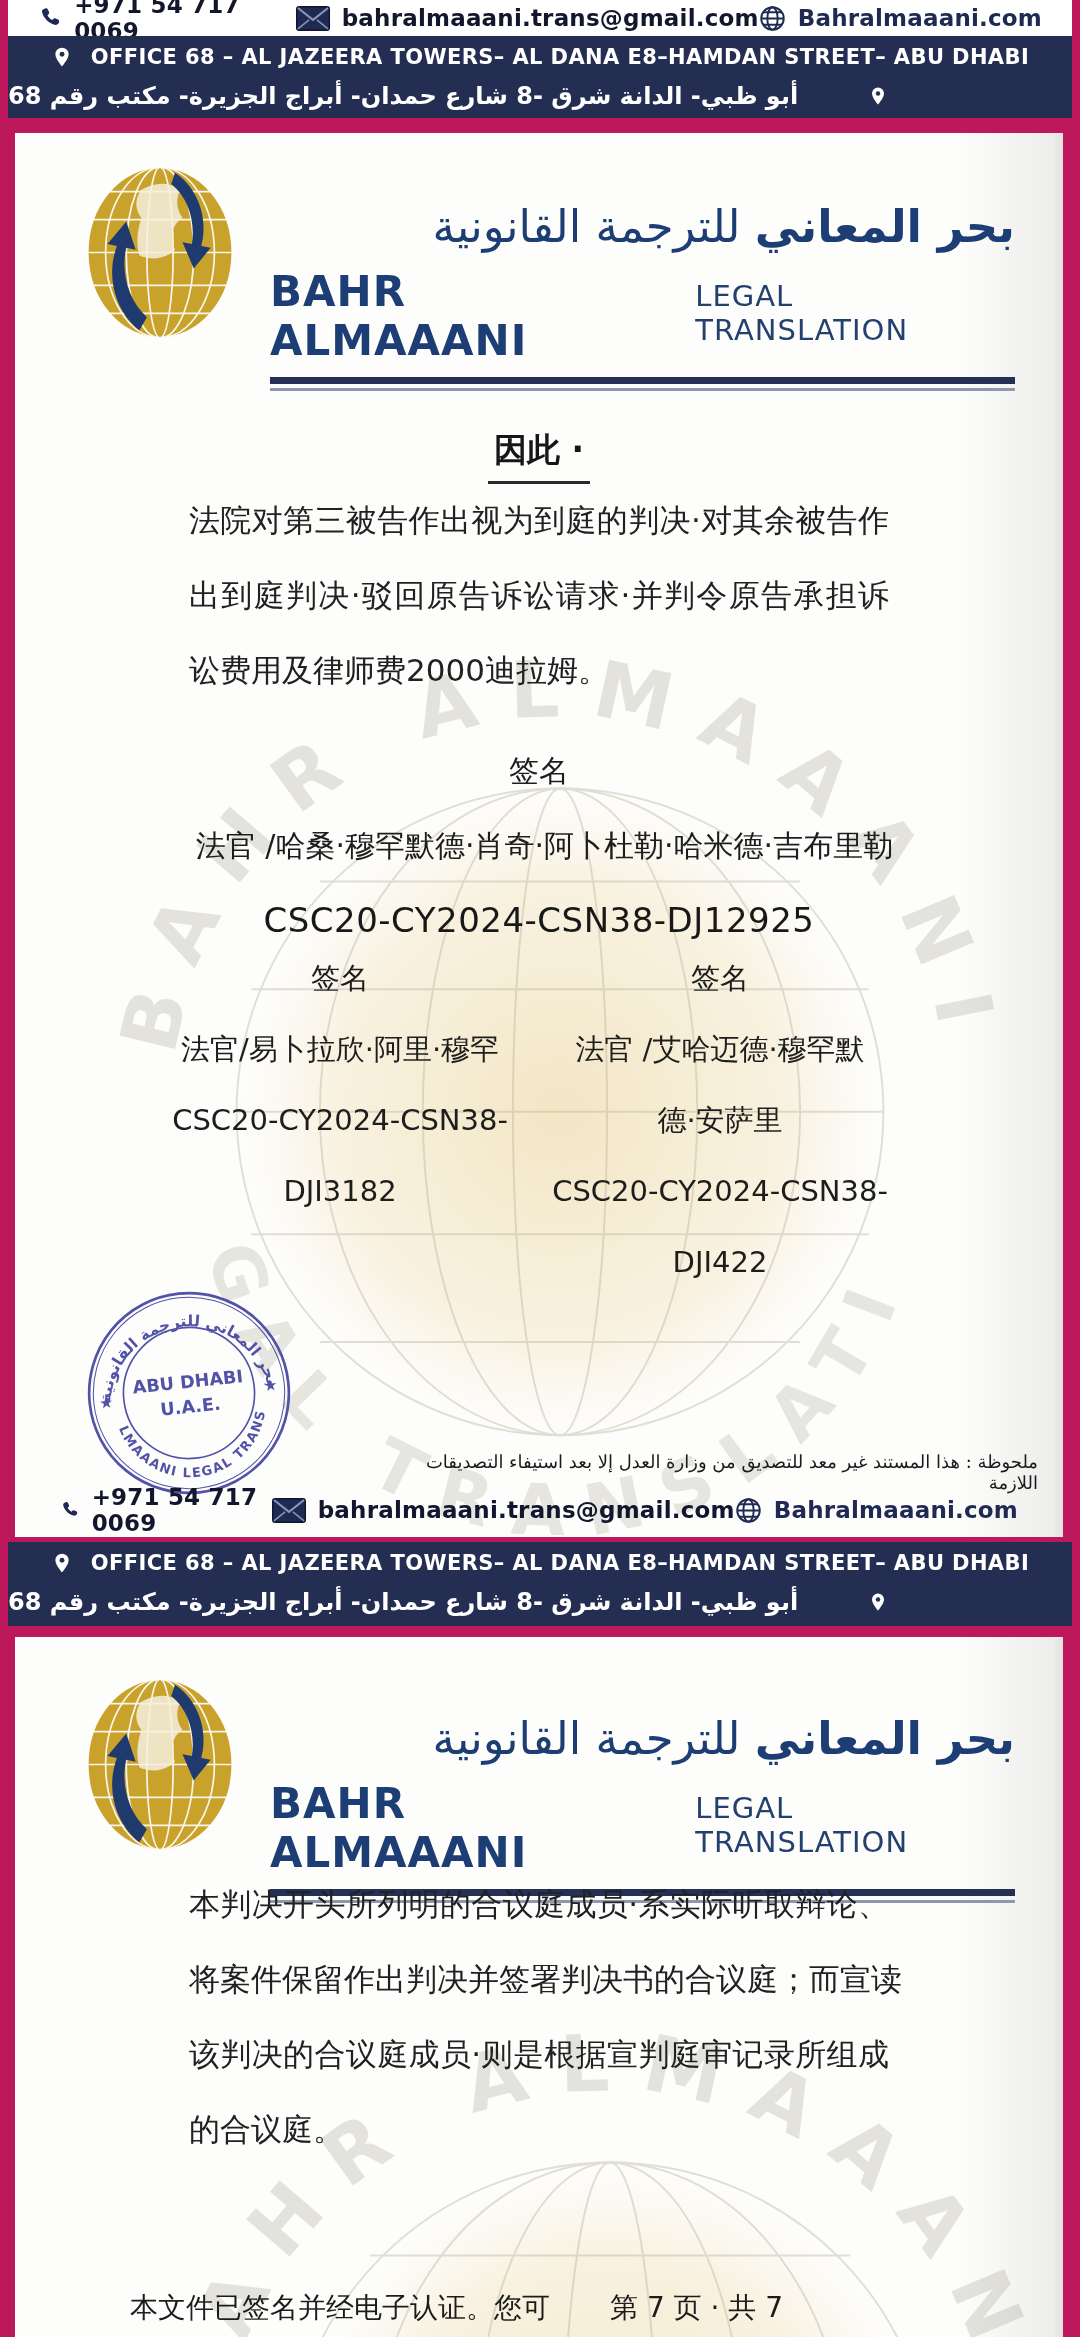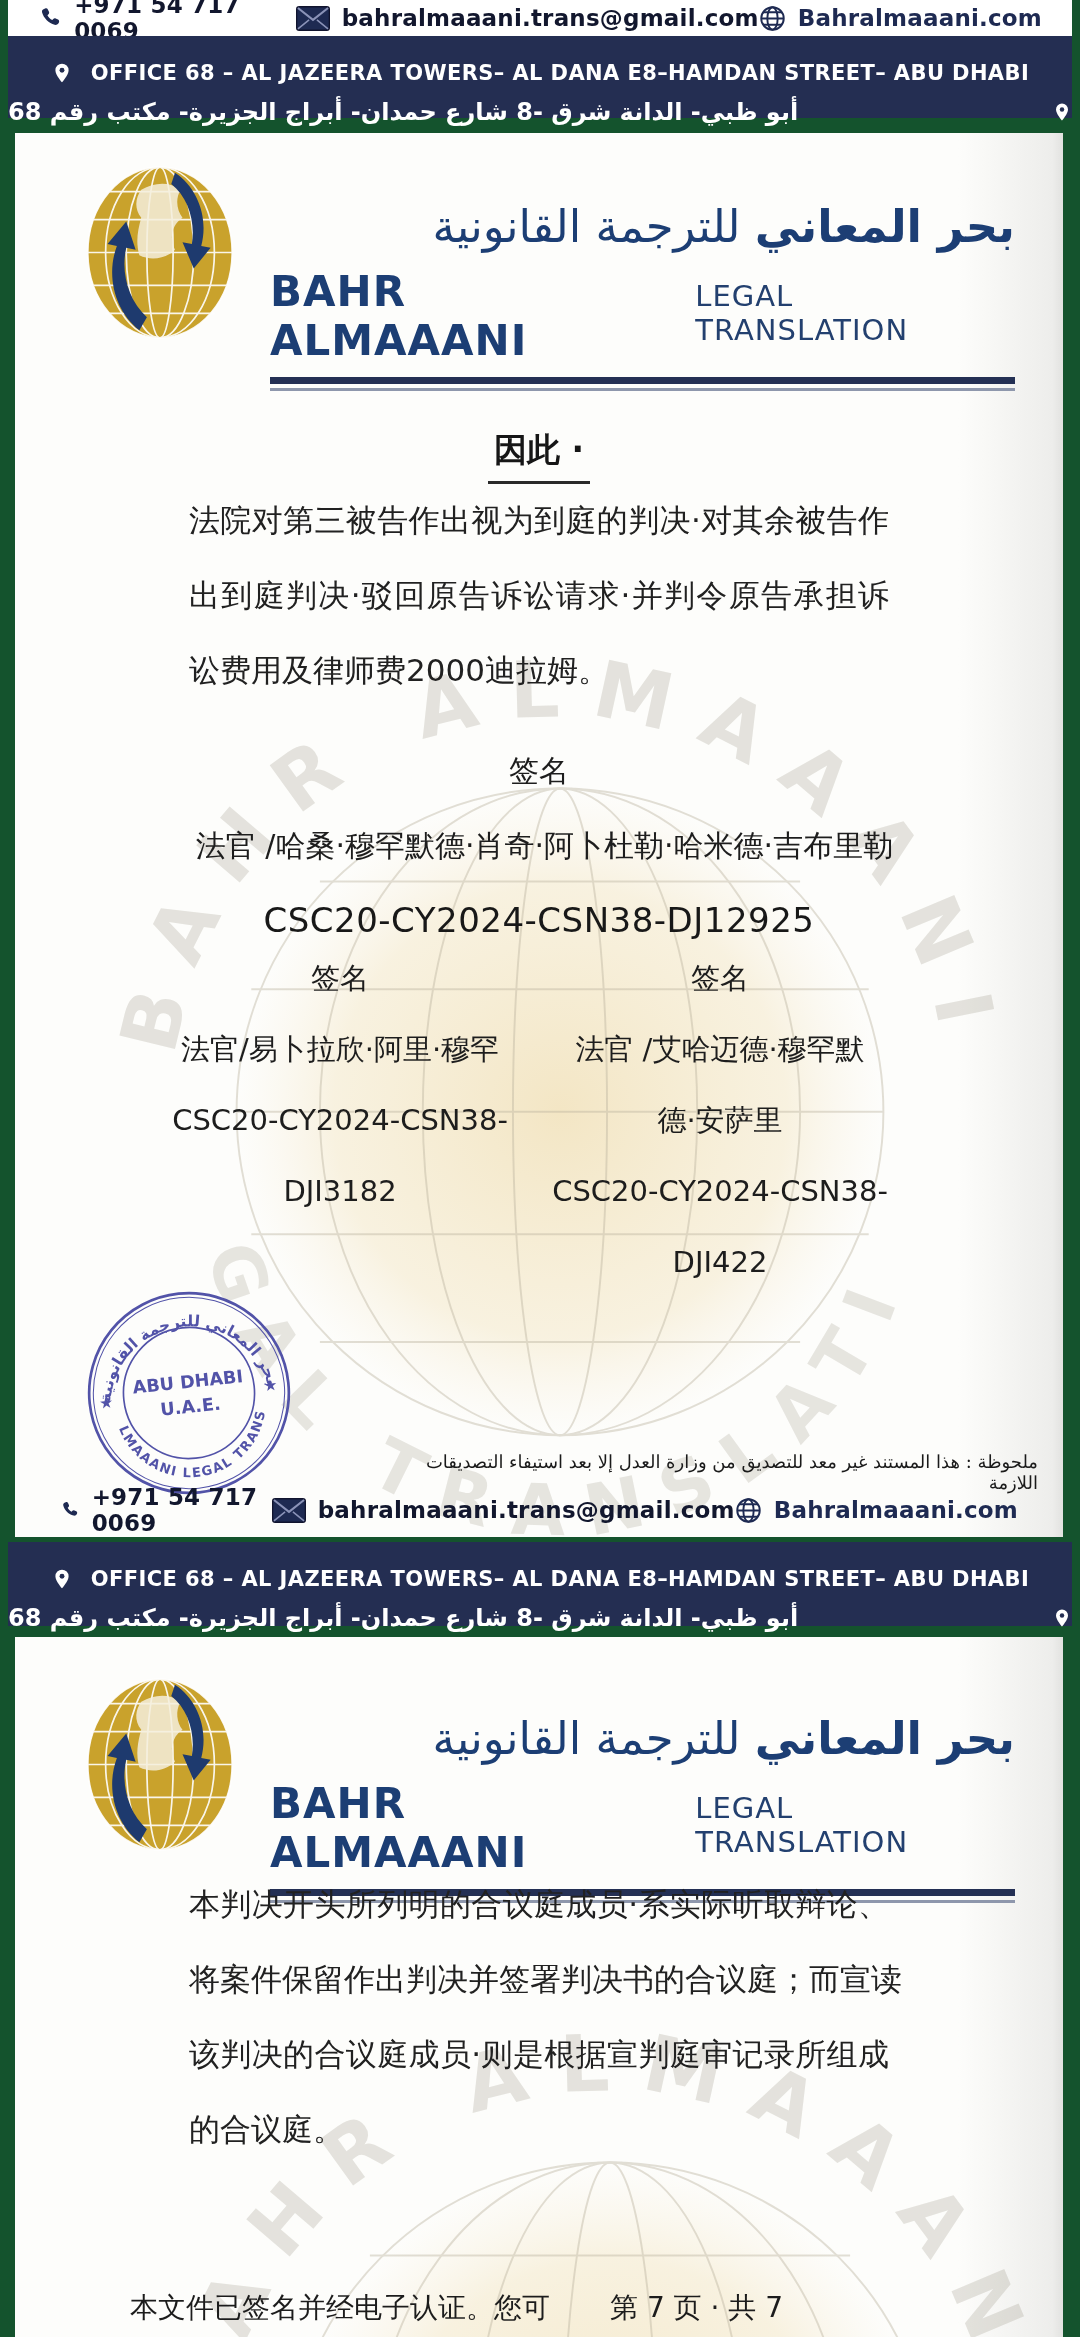--- a/index.html
+++ b/index.html
@@ -1,34 +1,34 @@
 <!DOCTYPE html>
 <html><head>
 <meta charset="utf-8">
 <style>
   html,body{margin:0;padding:0;background:#060606;}
-  .screen{position:relative;width:1080px;height:2337px;background:#14532d;overflow:hidden;
+  .screen{position:relative;width:1080px;height:2337px;background:#be185d;overflow:hidden;
           font-family:"DejaVu Sans",sans-serif;}
 
   
   .strip-top{position:absolute;left:8px;top:0;width:1064px;height:36px;background:#ffffff;}
   .contact-row{display:flex;align-items:center;justify-content:space-between;height:100%;
                padding:0 30px;box-sizing:border-box;}
   .contact-group{display:flex;align-items:center;gap:12px;}
   .contact-group svg{display:block;}
   .contact-text{font-size:23px;font-weight:bold;color:#12172e;letter-spacing:.2px;}
   .contact-text.web{color:#1e2a52;}
 
   
   .banner{position:absolute;left:8px;width:1064px;background:#242e52;color:#ffffff;}
   .banner1{top:36px;height:82px;}
   .banner2{top:1542px;height:84px;}
-  .banner-line1{display:flex;align-items:center;justify-content:center;gap:18px;height:42px;padding-top:16px;}
+  .banner-line1{display:flex;align-items:center;justify-content:center;gap:18px;height:42px;padding-top:0;}
   .banner-en{font-size:21px;font-weight:bold;letter-spacing:.4px;}
-  .banner-line2{display:flex;align-items:center;justify-content:space-between;gap:70px;height:36px;}
+  .banner-line2{display:flex;align-items:center;justify-content:flex-start;gap:70px;height:36px;}
   .banner-ar{font-size:24px;font-weight:bold;direction:rtl;}
 
   
   .page{position:absolute;left:15px;width:1048px;overflow:hidden;
         background:linear-gradient(90deg,#fdfdfb 0%,#fdfdfb 90%,#ededeb 99%,#e2e2e0 100%);}
   .page1{top:133px;height:1404px;}
   .page2{top:1637px;height:700px;}
 
   
   .logo-globe{position:absolute;left:70px;}

